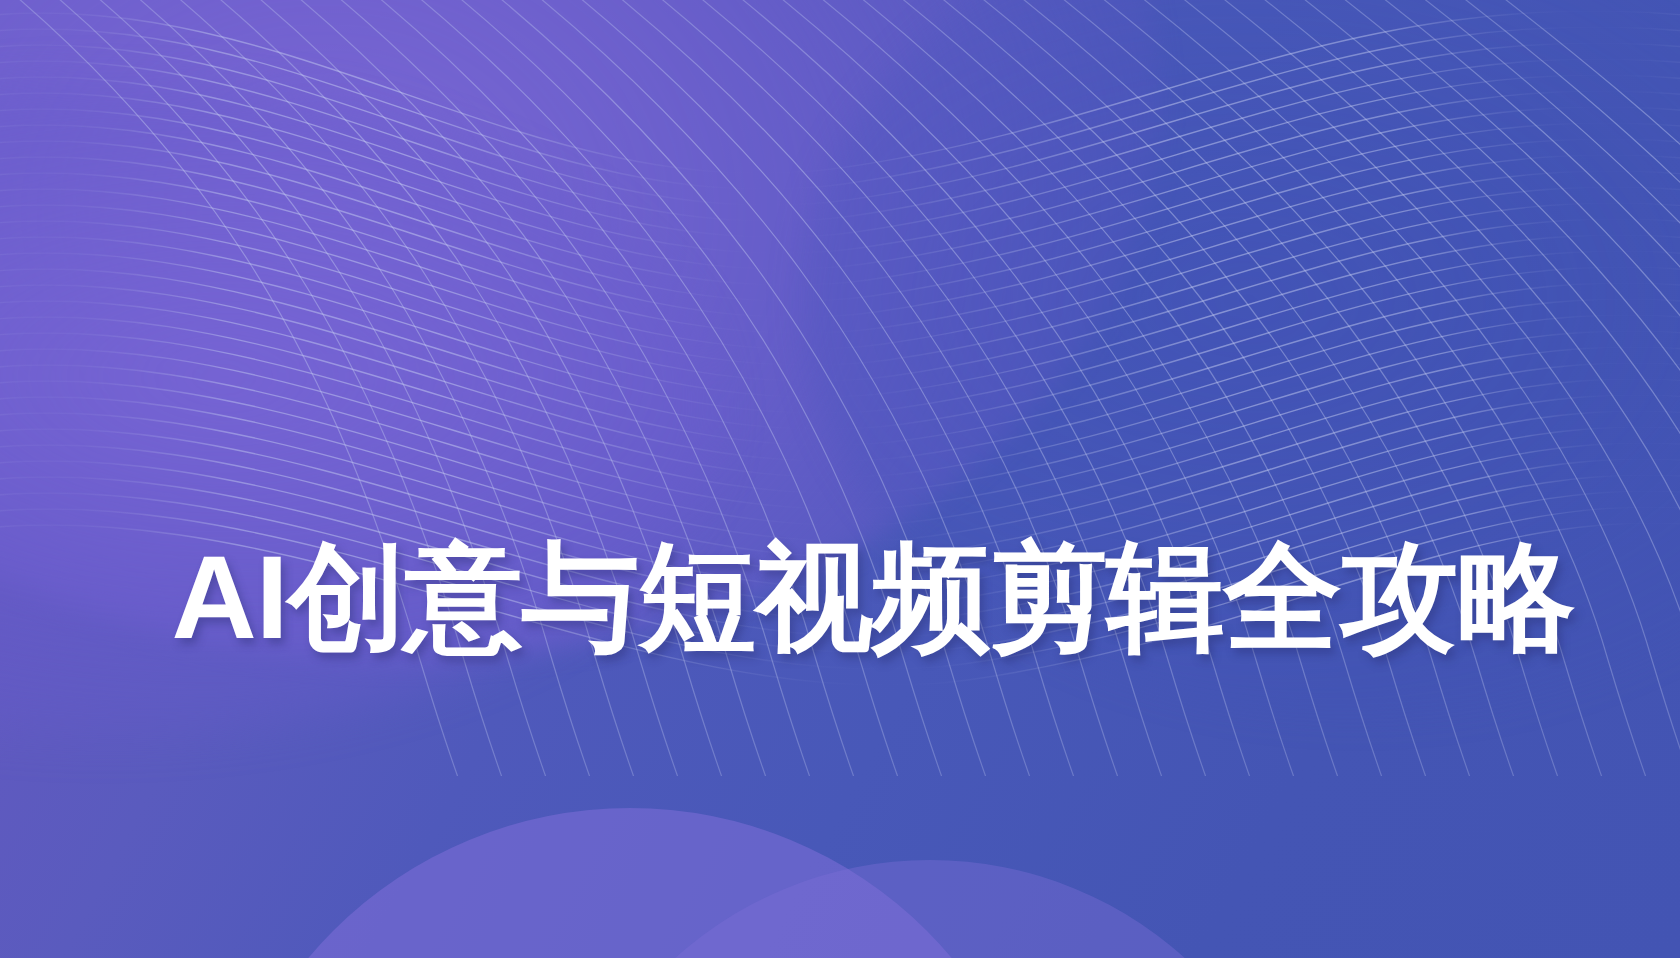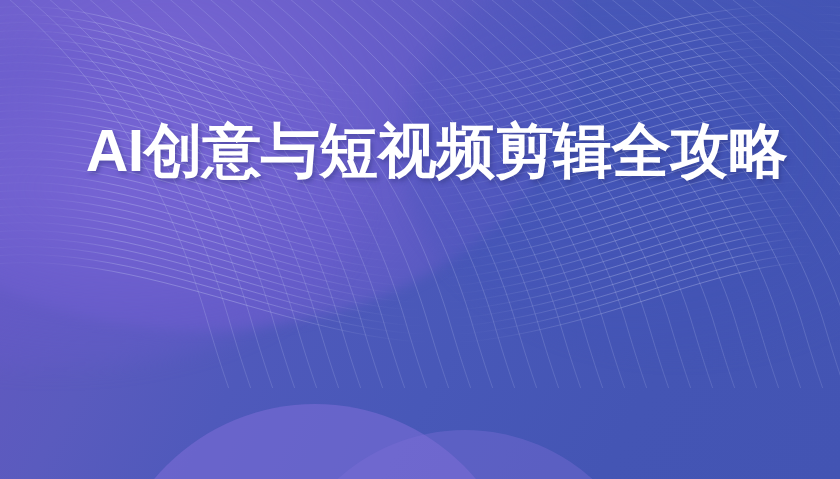--- a/index.html
+++ b/index.html
@@ -109,21 +109,21 @@
     height: 380px;
     background: rgba(126,109,214,0.40);
   }
 
   
   .content {
     position: absolute;
     inset: 0;
     z-index: 5;
     display: flex;
-    flex-direction: column;
+    flex-direction: row;
     align-items: center;
     padding-left: 33px;
   }
 
   .title-block {
     margin-top: 118px;
     width: 100%;
     text-align: center;
   }
   .title-line {

